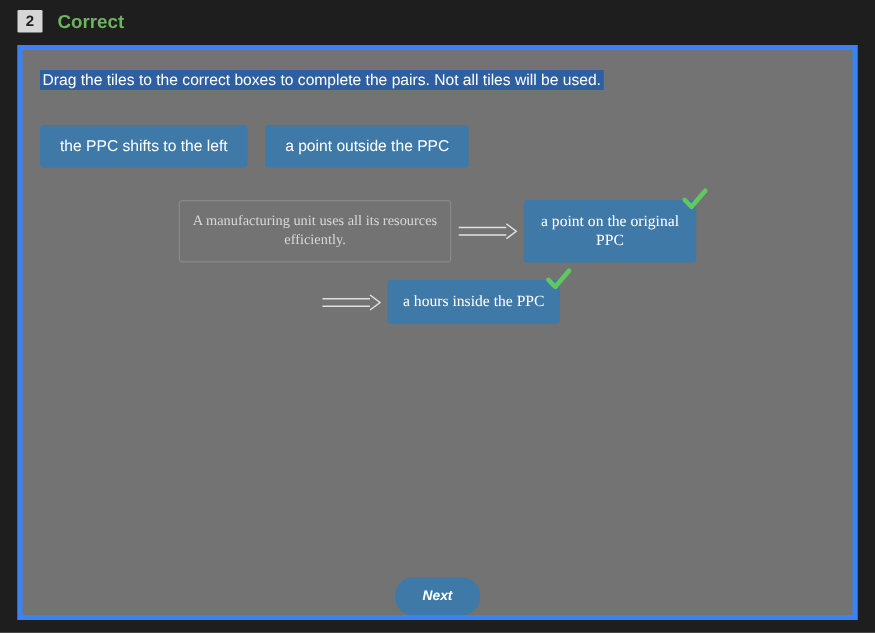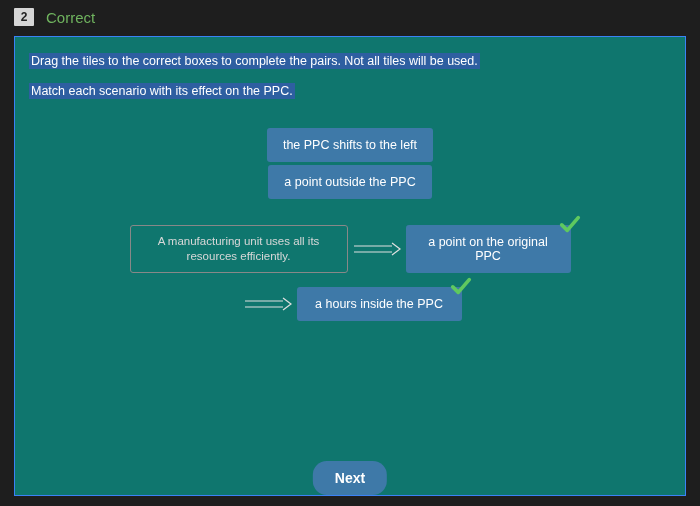--- a/index.html
+++ b/index.html
@@ -26,63 +26,64 @@
       font-size: 12px;
       width: 20px;
       height: 18px;
       display: flex;
       align-items: center;
       justify-content: center;
       border-radius: 1px;
     }
     .correct-label {
       color: #6fb35e;
-      font-weight: normal;
+      font-weight: bold;
       font-size: 15px;
     }
     .content {
-      background: #0f766e;
+      background: #737373;
       margin: 2px 14px 0 14px;
       padding: 16px 14px 14px 14px;
-      border: 1px solid #3b82f6;
+      border: 4px solid #3b82f6;
       height: 460px;
       position: relative;
     }
     .instruction {
       display: inline;
       background: #2e5fa1;
       color: #fff;
       font-size: 12.5px;
       line-height: 1.3;
       padding: 1px 2px;
     }
     .inst-block { margin-bottom: 14px; }
     .tile-bank {
       display: flex;
-      flex-direction: column;
-      align-items: center;
-      gap: 3px;
+      flex-direction: row;
+      align-items: center;
+      gap: 14px;
       margin-top: 28px;
       margin-bottom: 26px;
     }
     .tile {
       background: #3e79a8;
       color: #fff;
       padding: 10px 16px;
       border-radius: 3px;
       font-size: 12.5px;
       min-width: 150px;
       text-align: center;
       cursor: move;
     }
     .pairs {
       display: flex;
       flex-direction: column;
       gap: 14px;
       align-items: center;
+      font-family: Liberation Serif, serif;
     }
     .pair-row {
       display: flex;
       align-items: stretch;
       gap: 0;
       position: relative;
     }
     .scenario {
       width: 218px;
       border: 1px solid #888;
@@ -105,21 +106,21 @@
     .arrow svg { display:block; }
     .answer-slot {
       position: relative;
     }
     .answer-tile {
       background: #3e79a8;
       color: #fff;
       padding: 10px 10px;
       border-radius: 3px;
       font-size: 12.5px;
-      width: 165px;
+      width: 138px;
       text-align: center;
       display: flex;
       align-items: center;
       justify-content: center;
       height: 100%;
     }
     .check {
       position: absolute;
       top: -12px;
       right: -10px;
@@ -130,40 +131,38 @@
     .next-btn {
       position: absolute;
       left: 50%;
       transform: translateX(-50%);
       bottom: 0px;
       background: #3e79a8;
       color: #fff;
       border: none;
       padding: 9px 22px;
       border-radius: 14px;
-      font-size: 14px;
+      font-size: 11px;
       font-weight: bold;
       cursor: pointer;
+      font-style: italic;
     }
   </style>
 </head>
 <body>
 
 <div class="header">
   <div class="qnum">2</div>
   <div class="correct-label">Correct</div>
 </div>
 
 <div class="content">
 
   <div class="inst-block">
     <span class="instruction">Drag the tiles to the correct boxes to complete the pairs. Not all tiles will be used.</span>
-  </div>
-  <div class="inst-block">
-    <span class="instruction">Match each scenario with its effect on the PPC.</span>
   </div>
 
   <div class="tile-bank">
     <div class="tile">the PPC shifts to the left</div>
     <div class="tile">a point outside the PPC</div>
   </div>
 
   <div class="pairs">
 
     <div class="pair-row">

